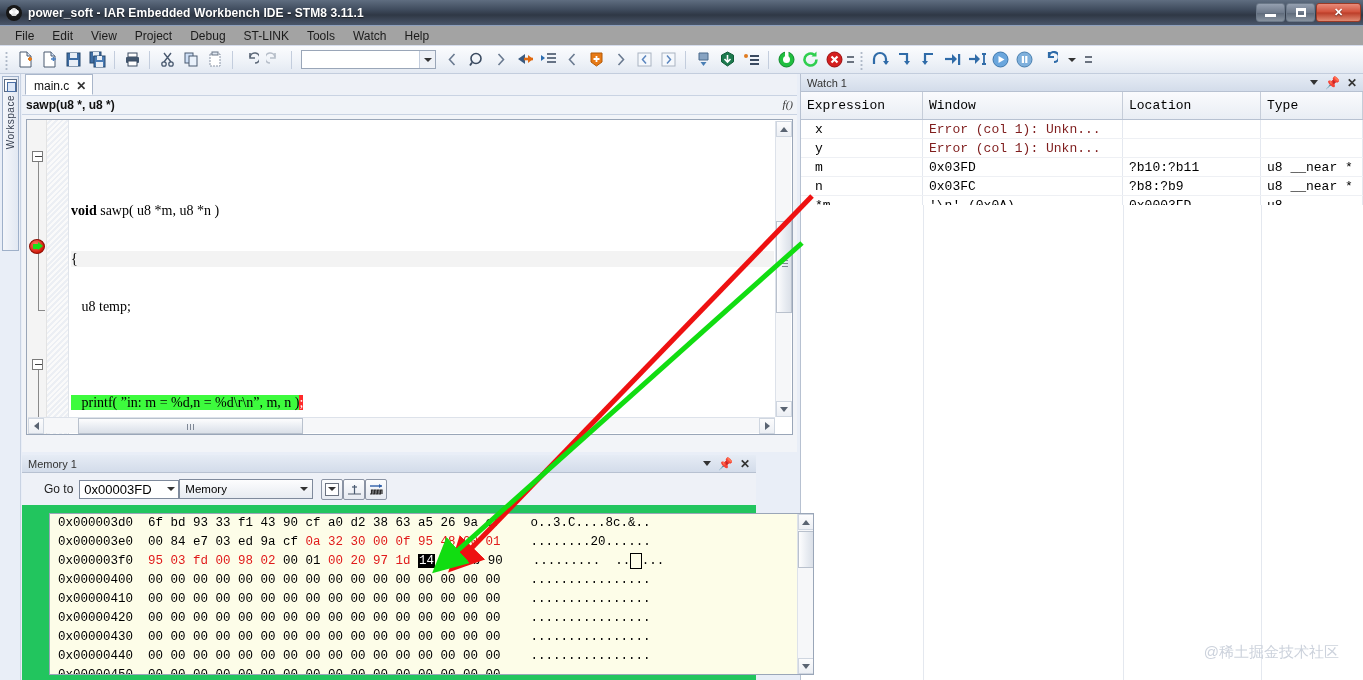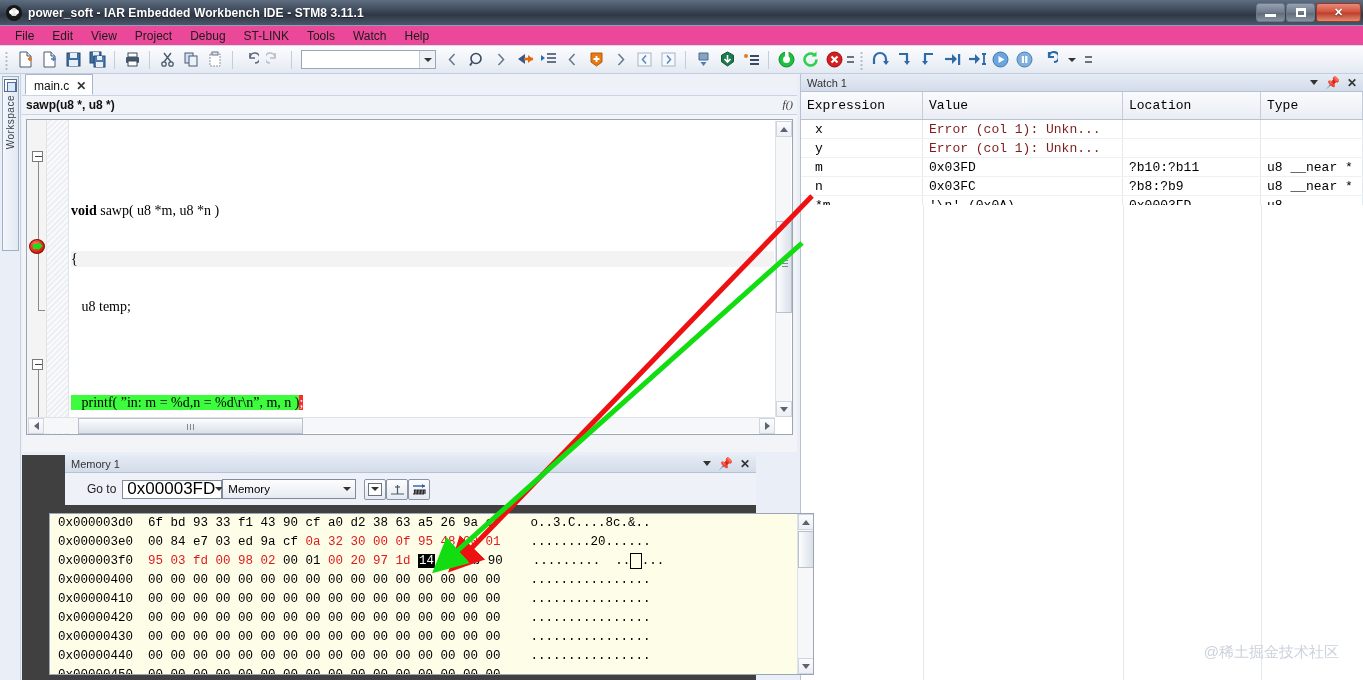--- a/index.html
+++ b/index.html
@@ -56,21 +56,21 @@
     border-color:#9a3a26;
   }
   .win-btn .glyph-min { display:block; width:11px; height:3px; background:#fff; margin-top:6px; }
   .win-btn .glyph-max {
     display:block; width:10px; height:9px; border:2px solid #fff; border-top-width:3px;
   }
 
   
   .menubar {
     position:absolute; left:0; top:26px; width:1363px; height:20px;
-    background:#ec4899; border-bottom:1px solid #d6dded;
+    background:#a3a3a3; border-bottom:1px solid #d6dded;
     display:flex; align-items:center; padding-left:6px;
   }
   .menu-item {
     padding:2px 9px; font-size:12px; color:#1b1b1b; white-space:nowrap;
   }
 
   
   .toolbar {
     position:absolute; left:0; top:46px; width:1363px; height:28px;
     background: linear-gradient(180deg,#fbfcfe 0%, #eef2f8 60%, #e3e9f2 100%);
@@ -224,31 +224,31 @@
   .wcol1{width:122px;} .wcol2{width:200px;} .wcol3{width:138px;} .wcol4{width:102px;border-right:none;}
   .watch-row { display:flex; height:19px; font-family:"Liberation Mono", monospace; font-size:13px; color:#000; border-bottom:1px solid #eef0f4;}
   .watch-row > div { border-right:1px solid #e4e8ef; padding-left:6px; display:flex; align-items:center; white-space:nowrap; overflow:hidden;}
   .watch-row .err { color:#7f1d1d; }
   .watch-row .expcell { padding-left:14px; position:relative; }
   .click-to { background:#dcdcdc; color:#8d8d8d; }
   .watch-fill { position:absolute; left:0; right:0; bottom:0; top:131px; background:#fff; }
   .watch-grid-line { position:absolute; top:0; bottom:0; width:1px; background:#e4e8ef; }
 
   
-  .mem-panel { position:absolute; left:22px; top:455px; width:734px; height:225px; background:#404040;padding-left:43px; }
+  .mem-panel { position:absolute; left:22px; top:455px; width:734px; height:225px; background:#22c55e; }
   .mem-title {
     height:18px; background:linear-gradient(180deg,#e6ecf5,#d3dcea);
     border-bottom:1px solid #b7c1d1; display:flex; align-items:center;
     font-size:11px; color:#333; padding-left:6px;
   }
   .mem-toolbar { height:32px; display:flex; align-items:center; padding-left:22px; background:#eef1f7;}
   .mem-goto-label { font-size:12px; color:#222; margin-right:6px; }
   .mem-combo {
     width:100px; height:19px; background:#fff; border:1px solid #7f8a9c; display:flex; align-items:center;
-    font-family:"Liberation Sans", sans-serif; font-size:17px; padding-left:4px; color:#000;
+    font-family:"Liberation Sans", sans-serif; font-size:13px; padding-left:4px; color:#000;
   }
   .mem-combo .arrow{margin-left:auto;width:15px;height:17px;display:flex;align-items:center;justify-content:center;}
   .mem-combo2 {
     width:134px; height:20px;
     background:linear-gradient(180deg,#fdfdfe,#e7ebf1);
     border:1px solid #7f8a9c; display:flex; align-items:center;
     font-size:11.5px; padding-left:5px; color:#000;
   }
   .mem-combo2 .arrow{margin-left:auto;width:16px;height:18px;display:flex;align-items:center;justify-content:center;}
   .mem-tool-btn {
@@ -664,21 +664,21 @@
       <span>Watch 1</span>
       <span class="ctrls">
         <i class="ctl-caret"></i>
         <span class="ctl-pin">📌</span>
         <span class="ctl-x">✕</span>
       </span>
     </div>
 
     <div class="watch-header">
       <div class="wcol1">Expression</div>
-      <div class="wcol2">Value</div>
+      <div class="wcol2">Window</div>
       <div class="wcol3">Location</div>
       <div class="wcol4">Type</div>
     </div>
 
     <div>
       <div class="watch-row">
         <div class="wcol1 expcell">x</div>
         <div class="wcol2 err">Error (col 1): Unkn...</div>
         <div class="wcol3"></div>
         <div class="wcol4"></div>

